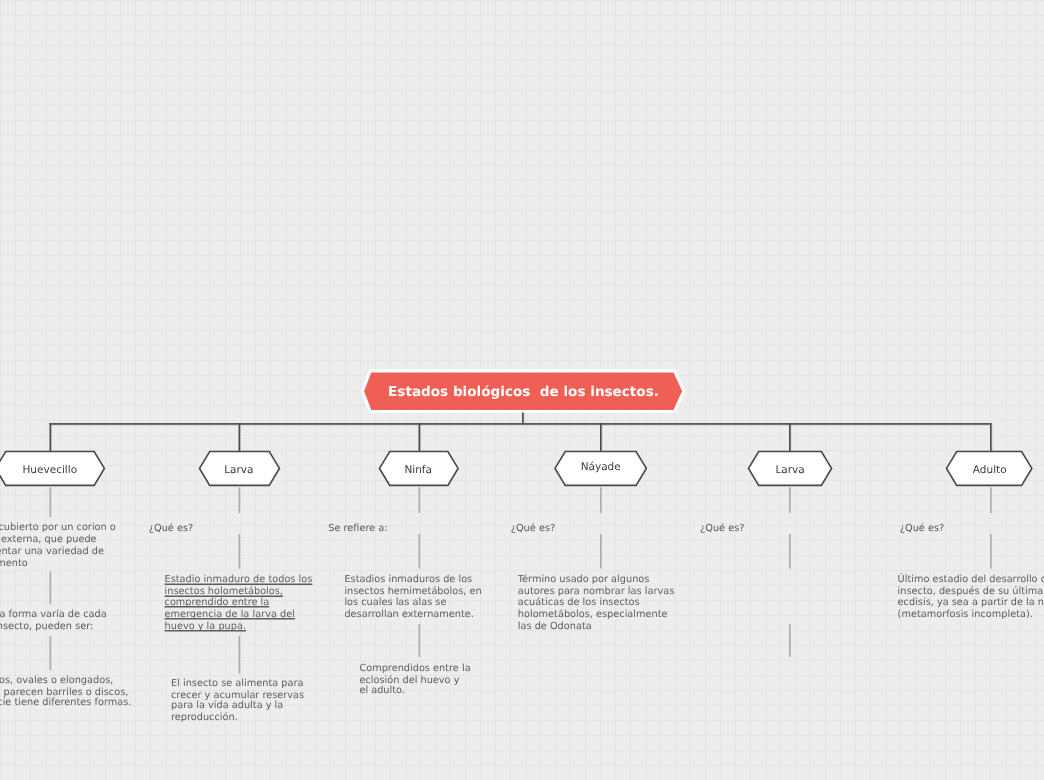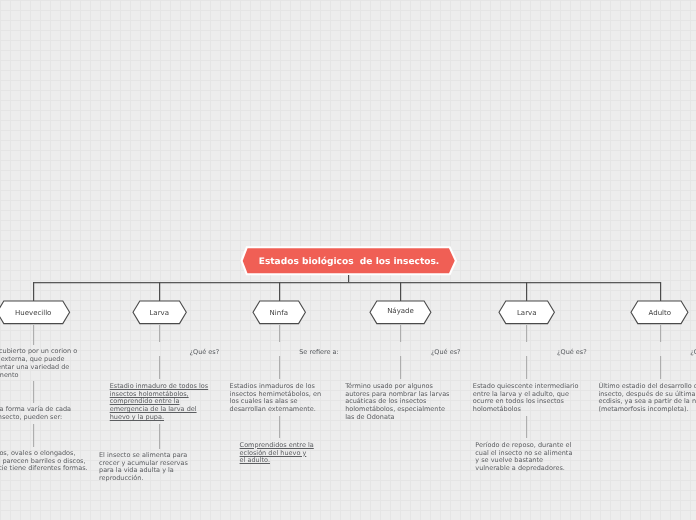--- a/index.html
+++ b/index.html
@@ -29,21 +29,21 @@
     white-space:pre;top:1.0px;}
 
   
   .hexnode{position:absolute;display:flex;align-items:center;justify-content:center;}
   .hexnode svg{position:absolute;left:0;top:0;}
   .hexlabel{position:relative;color:#3c3c3c;font-weight:normal;font-size:7.0px;
     white-space:nowrap;top:0.8px;}
 
   
   .qlabel{position:absolute;color:#55585c;font-size:6.5px;white-space:nowrap;
-    text-align:right;}
+    text-align:left;}
   .tnode{position:absolute;color:#5b5d60;font-size:6.5px;line-height:7.85px;
     text-align:left;}
 </style>
 </head>
 <body>
 
 <div id="canvas">
 
   <div id="rootnode" style="left:238.0px;top:243.0px;width:222px;height:36px;">
     <svg width="222" height="36" viewBox="0 0 222 36">
@@ -74,35 +74,35 @@
     <svg width="57.3" height="26.6" viewBox="0 0 57.3 26.6" style="left:-2.0px;top:-2.0px;">
       <polygon points="8.80,2.00 48.50,2.00 55.30,13.30 48.50,24.60 8.80,24.60 2.00,13.30" fill="#ffffff" stroke="#4a4a4a" stroke-width="1.1" stroke-linejoin="miter"></polygon>
     </svg>
     <span class="hexlabel">Larva</span>
   </div>
   <div class="stem" style="left:159.0px;top:325.2px;height:16.8px;"></div>
   <div class="qlabel" style="left:99.2px;top:348.2px;width:120px;">¿Qué es?</div>
   <div class="stem" style="left:159.0px;top:355.9px;height:23.6px;"></div>
   <div class="tnode" style="left:109.7px;top:382.7px;width:100px;text-decoration:underline;">Estadio inmaduro de todos los insectos holometábolos, comprendido entre la emergencia de la larva del huevo y la pupa.</div>
   <div class="stem" style="left:159.0px;top:423.8px;height:24.8px;"></div>
-  <div class="tnode" style="left:99px;top:451.7px;width:100px;">El insecto se alimenta para crecer y acumular reservas para la vida adulta y la reproducción.</div>
+  <div class="tnode" style="left:114px;top:451.7px;width:100px;">El insecto se alimenta para crecer y acumular reservas para la vida adulta y la reproducción.</div>
 
   <div class="vline" style="left:279.0px;top:282.4px;height:18.4px;"></div>
   <div class="hexnode" style="left:252.60px;top:300.8px;width:52.4px;height:22.6px;">
     <svg width="56.4" height="26.6" viewBox="0 0 56.4 26.6" style="left:-2.0px;top:-2.0px;">
       <polygon points="8.80,2.00 47.60,2.00 54.40,13.30 47.60,24.60 8.80,24.60 2.00,13.30" fill="#ffffff" stroke="#4a4a4a" stroke-width="1.1" stroke-linejoin="miter"></polygon>
     </svg>
     <span class="hexlabel">Ninfa</span>
   </div>
   <div class="stem" style="left:279.0px;top:325.2px;height:16.8px;"></div>
   <div class="qlabel" style="left:218.8px;top:348.2px;width:120px;">Se refiere a:</div>
   <div class="stem" style="left:279.0px;top:355.9px;height:23.6px;"></div>
   <div class="tnode" style="left:229.6px;top:382.7px;width:94px;">Estadios inmaduros de los insectos hemimetábolos, en los cuales las alas se desarrollan externamente.</div>
   <div class="stem" style="left:279.0px;top:415.9px;height:22.6px;"></div>
-  <div class="tnode" style="left:239.6px;top:441.7px;width:74.4px;text-decoration:underline;">Comprendidos entre la eclosión del huevo y el adulto.</div>
+  <div class="tnode" style="left:239.6px;top:441.7px;width:74.4px;">Comprendidos entre la eclosión del huevo y el adulto.</div>
 
   <div class="vline" style="left:400.0px;top:282.4px;height:18.4px;"></div>
   <div class="hexnode" style="left:370.05px;top:300.8px;width:60.9px;height:19px;">
     <svg width="64.9" height="26.6" viewBox="0 0 64.9 26.6" style="left:-2.0px;top:-2.0px;">
       <polygon points="8.80,2.00 56.10,2.00 62.90,13.30 56.10,24.60 8.80,24.60 2.00,13.30" fill="#ffffff" stroke="#4a4a4a" stroke-width="1.1" stroke-linejoin="miter"></polygon>
     </svg>
     <span class="hexlabel">Náyade</span>
   </div>
   <div class="stem" style="left:400.0px;top:325.2px;height:16.8px;"></div>
   <div class="qlabel" style="left:340.5px;top:348.2px;width:120px;">¿Qué es?</div>
@@ -112,23 +112,21 @@
   <div class="vline" style="left:526.0px;top:282.4px;height:18.4px;"></div>
   <div class="hexnode" style="left:499.00px;top:300.8px;width:55.4px;height:22.6px;">
     <svg width="59.4" height="26.6" viewBox="0 0 59.4 26.6" style="left:-2.0px;top:-2.0px;">
       <polygon points="8.80,2.00 50.60,2.00 57.40,13.30 50.60,24.60 8.80,24.60 2.00,13.30" fill="#ffffff" stroke="#4a4a4a" stroke-width="1.1" stroke-linejoin="miter"></polygon>
     </svg>
     <span class="hexlabel">Larva</span>
   </div>
   <div class="stem" style="left:526.0px;top:325.2px;height:16.8px;"></div>
   <div class="qlabel" style="left:466.7px;top:348.2px;width:120px;">¿Qué es?</div>
   <div class="stem" style="left:526.0px;top:355.9px;height:23.6px;"></div>
-  <div class="tnode" style="left:472.8px;top:382.7px;width:108px;">Estado quiescente intermediario entre la larva y el adulto, que ocurre en todos los insectos holometábolos</div>
   <div class="stem" style="left:526.0px;top:415.9px;height:22.6px;"></div>
-  <div class="tnode" style="left:475.3px;top:441.7px;width:99px;">Período de reposo, durante el cual el insecto no se alimenta y se vuelve bastante vulnerable a depredadores.</div>
 
   <div class="vline" style="left:660.0px;top:282.4px;height:18.4px;"></div>
   <div class="hexnode" style="left:631.40px;top:300.8px;width:56.9px;height:22.6px;">
     <svg width="60.9" height="26.6" viewBox="0 0 60.9 26.6" style="left:-2.0px;top:-2.0px;">
       <polygon points="8.80,2.00 52.10,2.00 58.90,13.30 52.10,24.60 8.80,24.60 2.00,13.30" fill="#ffffff" stroke="#4a4a4a" stroke-width="1.1" stroke-linejoin="miter"></polygon>
     </svg>
     <span class="hexlabel">Adulto</span>
   </div>
   <div class="stem" style="left:660.0px;top:325.2px;height:16.8px;"></div>
   <div class="qlabel" style="left:599.9px;top:348.2px;width:120px;">¿Qué es?</div>

